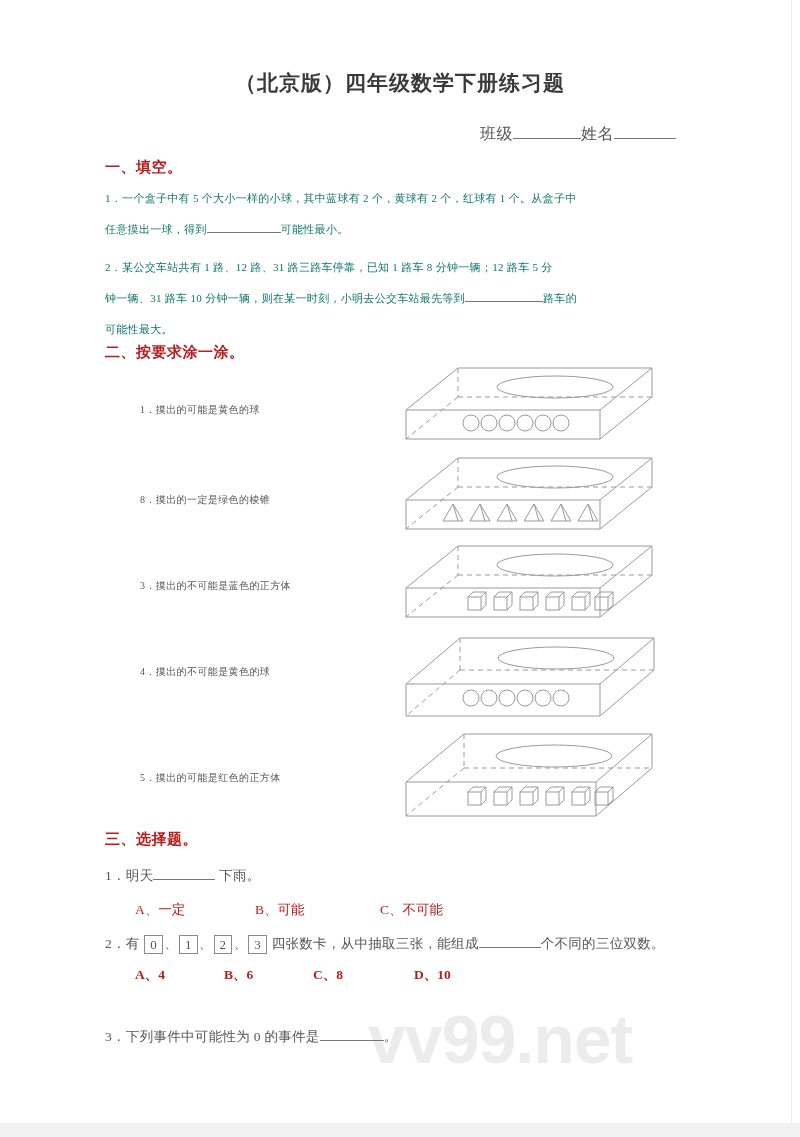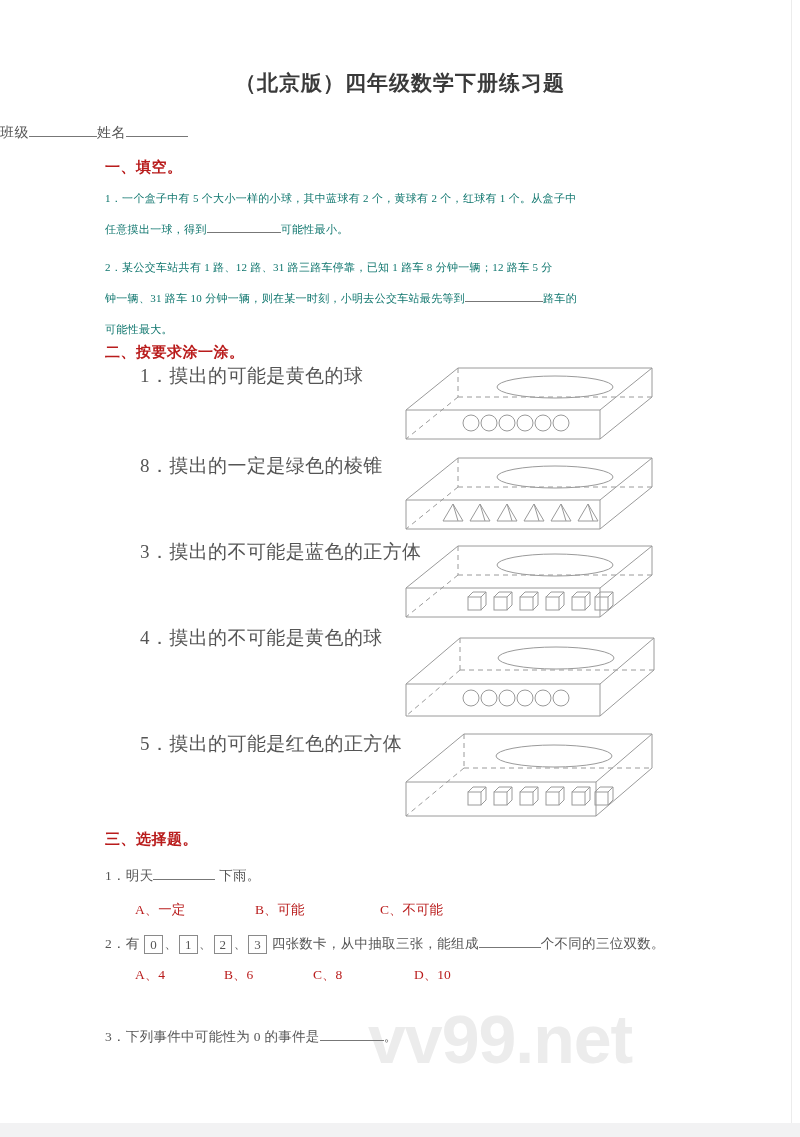--- a/index.html
+++ b/index.html
@@ -56,22 +56,22 @@
     font-family: "DejaVu Serif", serif;
     font-size: 21px;
     font-weight: bold;
     color: #3a3a3a;
     letter-spacing: 1px;
   }
   .subtitle {
     position: absolute;
     left: 0; top: 124px;
     width: 676px;
-    text-align: left;
-    font-size: 14px;
+    text-align: right;
+    font-size: 16px;
     color: #555555;
     letter-spacing: 0.5px;
   }
   .sec-head {
     position: absolute;
     left: 105px;
     font-family: "DejaVu Serif", serif;
     font-size: 15px;
     font-weight: bold;
     color: #b91c1c;
@@ -82,23 +82,24 @@
     left: 105px;
     width: 610px;
     font-size: 11px;
     line-height: 31px;
     color: #0f766e;
     letter-spacing: 0.3px;
   }
   .tuya-item {
     position: absolute;
     left: 140px;
-    font-size: 19px;
+    font-size: 10px;
     color: #555555;
     letter-spacing: 0.4px;
+    margin-top: 40px;
   }
   .choice-q {
     position: absolute;
     left: 105px;
     font-size: 13.5px;
     color: #555555;
     letter-spacing: 0.3px;
   }
   .choice-opts {
     position: absolute;
@@ -340,21 +341,21 @@
     </div>
     <div class="choice-opts" style="top:901px;">
       <span class="opt" style="width:120px;">A、一定</span><span class="opt" style="width:125px;">B、可能</span><span class="opt">C、不可能</span>
     </div>
 
     <div class="choice-q" style="top:935px;">
       <span>2．有</span>
       <span class="numcard">0</span>、<span class="numcard">1</span>、<span class="numcard">2</span>、<span class="numcard">3</span>
       <span>四张数卡，从中抽取三张，能组成</span><span class="blank" style="width:62px;"></span><span>个不同的三位双数。</span>
     </div>
-    <div class="choice-opts" style="top:966px;">
+    <div class="choice-opts" style="top:966px;font-weight:bold;">
       <span class="opt" style="width:89px;">A、4</span><span class="opt" style="width:89px;">B、6</span><span class="opt" style="width:101px;">C、8</span><span class="opt">D、10</span>
     </div>
 
     <div class="choice-q" style="top:992px;margin-top:36px;">
       <span>3．下列事件中可能性为 0 的事件是</span><span class="blank" style="width:64px;"></span><span>。</span>
     </div>
 
   </div>
 </div>
 

